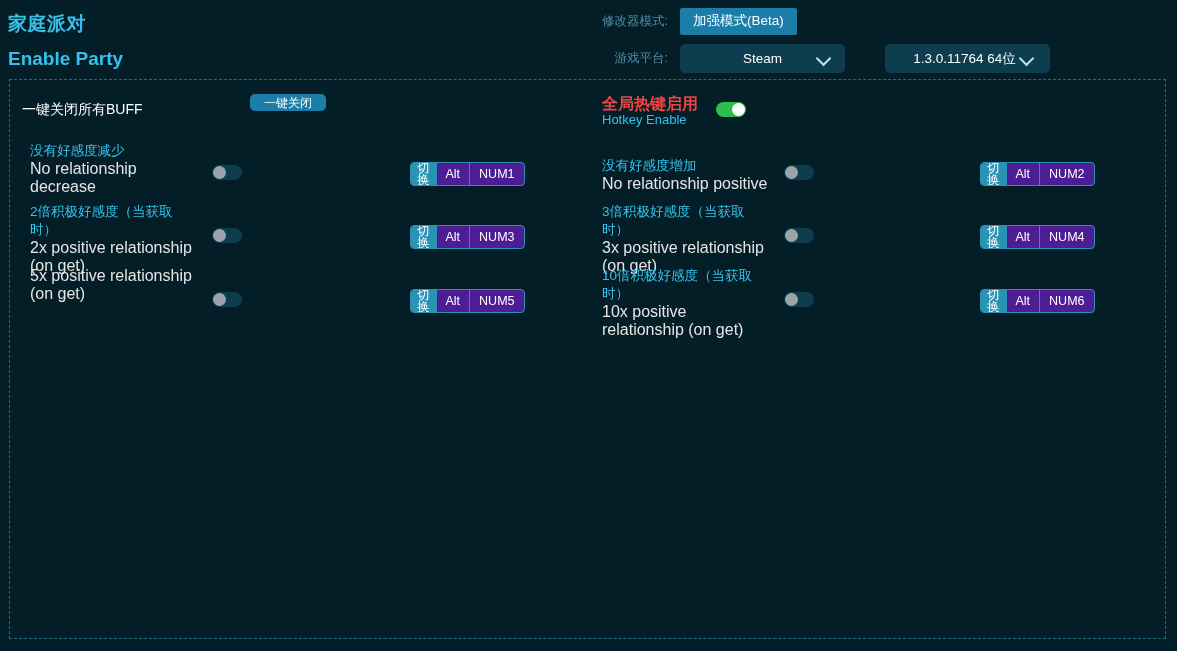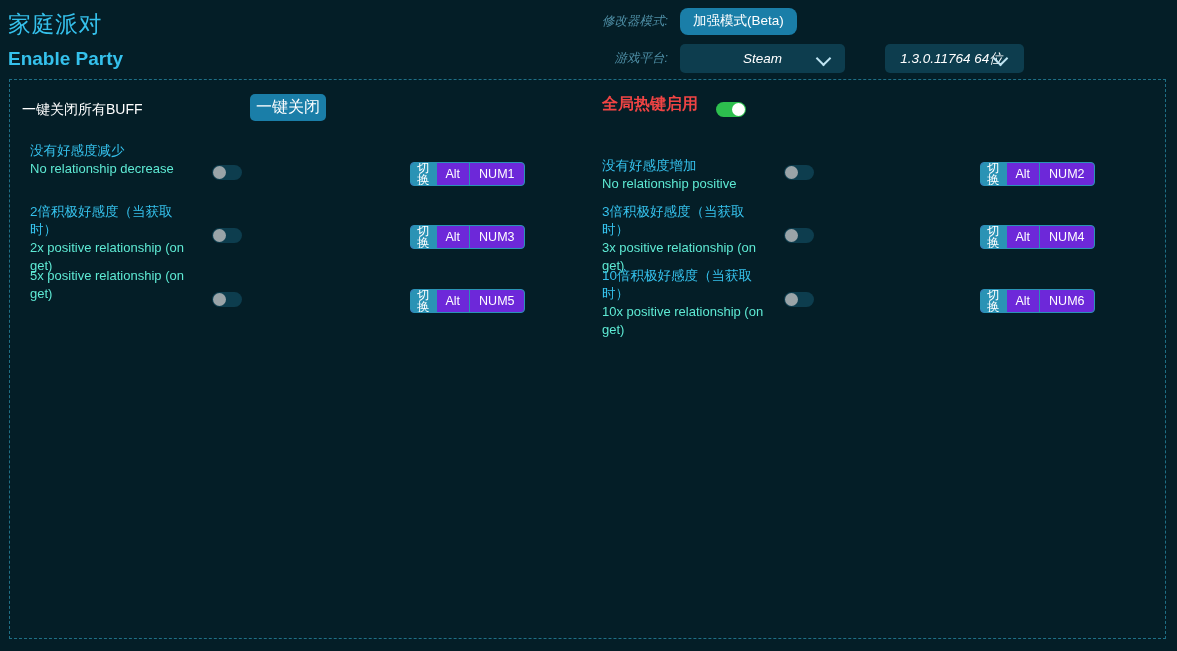--- a/index.html
+++ b/index.html
@@ -20,22 +20,22 @@
   
   #header {
     position: absolute;
     left: 0; top: 0;
     width: 1177px;
     height: 78px;
   }
   .game-title-cn {
     position: absolute;
     left: 8px; top: 13px;
-    font-size: 23px;
-    font-weight: normal;
+    font-size: 19px;
+    font-weight: bold;
     color: #35c1ec;
     letter-spacing: 0.5px;
     line-height: 22px;
   }
   .game-title-en {
     position: absolute;
     left: 8px; top: 48px;
     font-size: 19px;
     font-weight: bold;
     color: #35c1ec;
@@ -46,49 +46,48 @@
   #hdr-row-mode { left: 588px; top: 8px; }
   #hdr-row-platform { left: 588px; top: 44px; }
 
   .hdr-label {
     font-size: 12.5px;
     color: #4f8fa6;
     width: 80px;
     text-align: right;
     padding-right: 12px;
     white-space: nowrap;
-    font-style: italic;
   }
   .mode-pill {
     background: #1a7ea8;
     color: #ffffff;
     font-size: 13.5px;
-    border-radius: 8px;
+    border-radius: 2px;
     padding: 6px 13px 7px 13px;
     line-height: 14px;
     white-space: nowrap;
     border: none;
     cursor: pointer;
   }
   .dropdown {
     position: relative;
     background: #0d3d4e;
     border-radius: 5px;
     height: 29px;
     display: flex;
     align-items: center;
     justify-content: center;
     color: #ffffff;
     font-size: 13.5px;
     cursor: pointer;
     user-select: none;
   }
   #platform-dropdown { width: 165px; }
-  #version-dropdown { width: 139px; margin-left: 40px; }
-  .dd-value { white-space: nowrap; font-style: italic; }
+  #version-dropdown { width: 165px; margin-left: 40px; }
+  .dd-value { white-space: nowrap; }
   #version-dropdown .dd-value { margin-right: 6px; }
   .chev {
     position: absolute;
     right: 16px;
     top: 50%;
     width: 9px; height: 9px;
     margin-top: -6px;
     border-right: 2px solid #bfe4f2;
     border-bottom: 2px solid #bfe4f2;
     transform: rotate(45deg);
@@ -110,26 +109,26 @@
   .alloff-label {
     position: absolute;
     left: 22px; top: 101px;
     font-size: 14px;
     color: #ffffff;
     white-space: nowrap;
   }
   .alloff-button {
     position: absolute;
     left: 250px; top: 94px;
-    width: 76px; height: 27px;
+    width: 76px; height: 17px;
     background: #1a7ea8;
     border: none;
     border-radius: 5px;
     color: #ffffff;
-    font-size: 16px;
+    font-size: 12px;
     cursor: pointer;
     font-family: "Liberation Sans", "DejaVu Sans", sans-serif;
   }
   .hotkey-enable-block {
     position: absolute;
     left: 602px; top: 96px;
     width: 200px;
   }
   .hotkey-enable-block .he-cn {
     font-size: 16px;
@@ -175,35 +174,35 @@
     position: absolute;
     left: 0; top: 0;
     width: 168px;
   }
   .feat-cn {
     font-size: 13.5px;
     color: #35c1ec;
     line-height: 18px;
   }
   .feat-en {
-    font-size: 13px;
-    color: #5eead4;
+    font-size: 16px;
+    color: #e5e5e5;
     line-height: 18px;
   }
 
   
   .hotkey-chip {
     position: absolute;
     display: flex;
     align-items: stretch;
     height: 22px;
     border: 1px solid #2a93b5;
     border-radius: 4px;
     overflow: hidden;
-    background: #6d28d9;
+    background: #4c1d95;
     cursor: pointer;
     user-select: none;
   }
   .chip-action {
     background: #2a93b5;
     color: #ffffff;
     font-size: 12.5px;
     padding: 0 6px;
     display: flex;
     align-items: center;
@@ -248,20 +247,21 @@
 </div>
 
 <div id="panel"></div>
 
 <div class="alloff-label">一键关闭所有BUFF</div>
 
 <button class="alloff-button">一键关闭</button>
 
 <div class="hotkey-enable-block">
   <div class="he-cn">全局热键启用</div>
+  <div class="he-en">Hotkey Enable</div>
 </div>
 
 <div class="toggle on" id="hotkey-enable-toggle">
   <span class="knob"></span>
 </div>
 
 <div id="features-host">
     <div class="feature-row">
       <div class="feat-label" style="position: absolute; left: 30px; top: 142px;">
         <div class="feat-cn">没有好感度减少</div>

